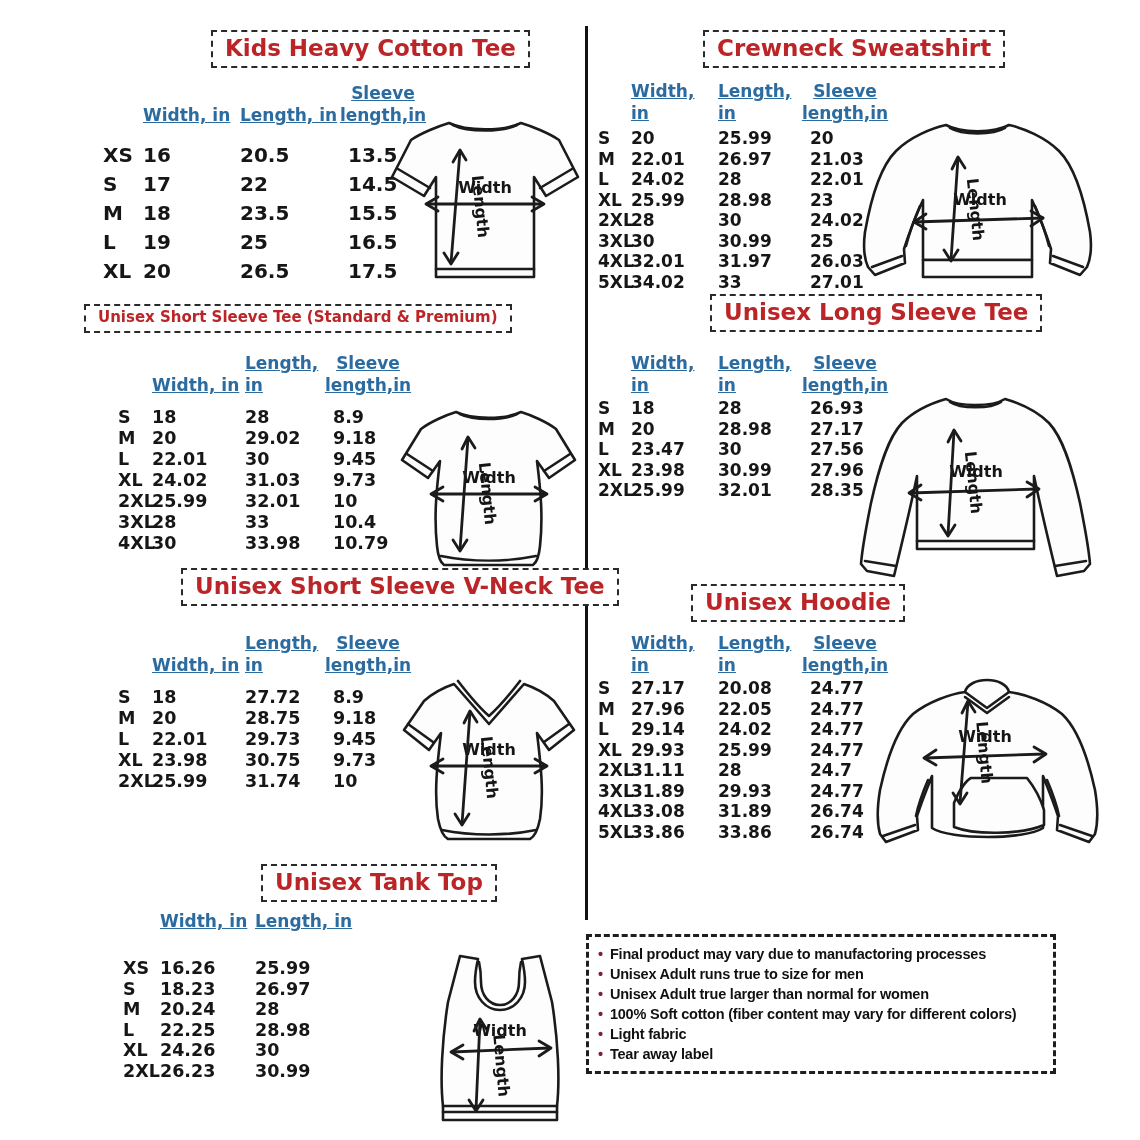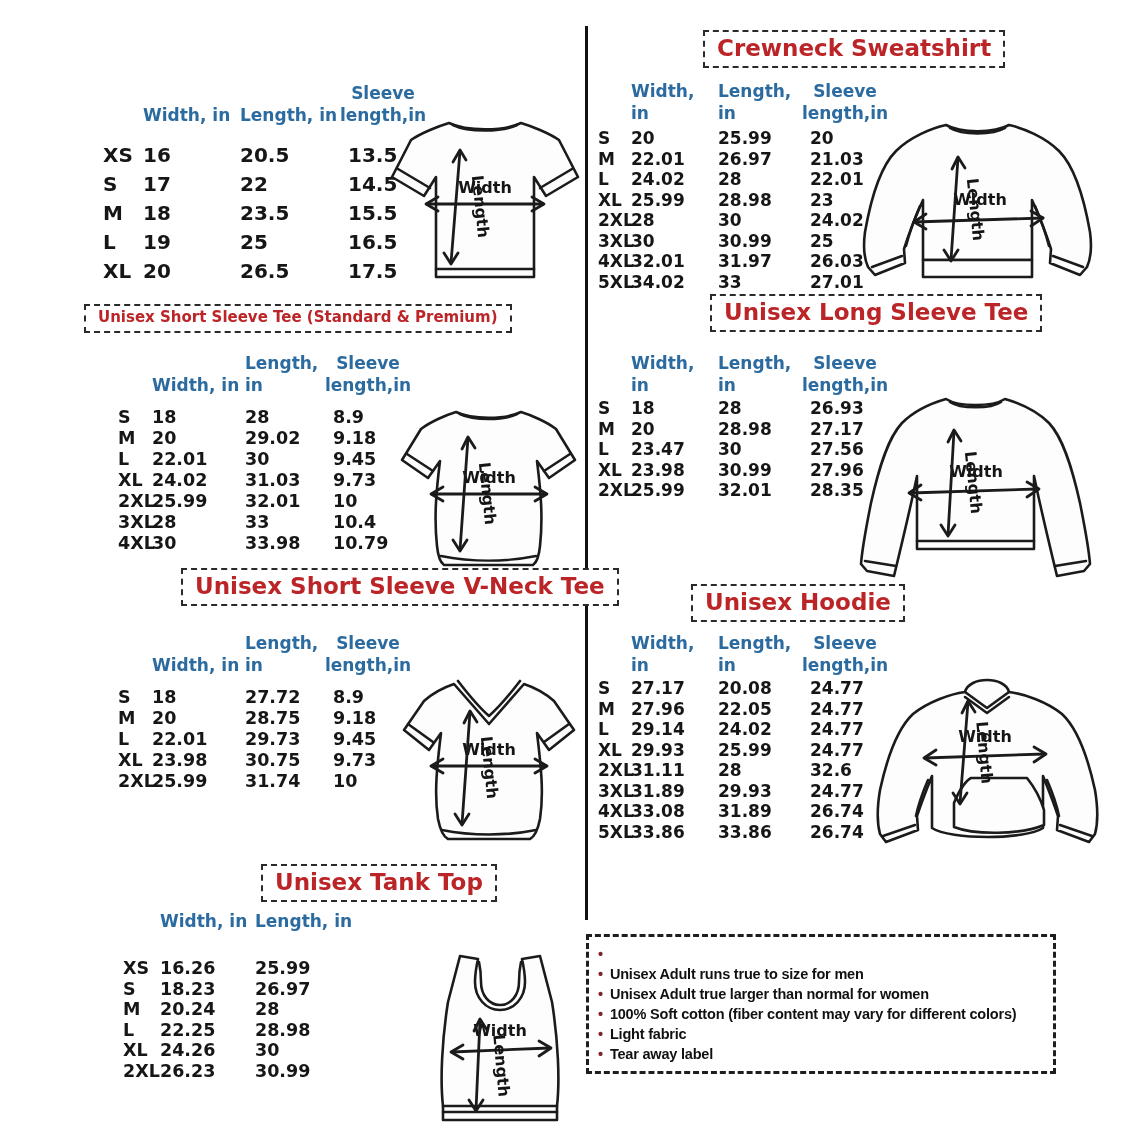--- a/index.html
+++ b/index.html
@@ -19,21 +19,21 @@
   }
 
   .size-table{position:absolute;font-weight:700;color:var(--text-black,#161616);}
   .head-row{
     display:grid;
     grid-template-columns:var(--c1) var(--c2) var(--c3) var(--c4,0px);
     line-height:22px;font-size:17px;
     color:var(--header-blue,#2b6b9f);
     align-items:end;
   }
-  .head-cell{white-space:pre-line;}
+  .head-cell{white-space:pre-line;text-decoration:underline;}
   .head-cell.multi{text-align:center;margin-left:-20px;}
   .body-rows{margin-top:var(--mt,6px);}
   .size-row{
     display:grid;
     grid-template-columns:var(--c1) var(--c2) var(--c3) var(--c4,0px);
     height:var(--rh,21px);
     align-items:center;
     font-size:var(--fs,17px);
     white-space:nowrap;
   }
@@ -53,20 +53,21 @@
     color:#111;white-space:nowrap;}
   .bullet{color:var(--bullet-maroon,#7d2231);}
 </style>
 </head>
 <body>
 
 <div class="stage">
 
   <div class="divider"></div>
 
+  <div class="sec-title" style="left:211px;top:30px">Kids Heavy Cotton Tee</div>
   <div class="sec-title" style="left:703px;top:30px">Crewneck Sweatshirt</div>
   <div class="sec-title" style="left:84px;top:304px;font-size:15px">Unisex Short Sleeve Tee (Standard &amp; Premium)</div>
   <div class="sec-title" style="left:710px;top:294px">Unisex Long Sleeve Tee</div>
   <div class="sec-title" style="left:181px;top:568px">Unisex Short Sleeve V-Neck Tee</div>
   <div class="sec-title" style="left:691px;top:584px">Unisex Hoodie</div>
   <div class="sec-title" style="left:261px;top:864px">Unisex Tank Top</div>
 
   <div class="size-table" style="left:103px;top:82px;--c1:40px;--c2:97px;--c3:108px;--c4:90px;--fs:20px;--rh:29px;--mt:14px">
       <div class="head-row">
         <div class="head-cell"></div>
@@ -332,21 +333,21 @@
         <div class="size-row">
           <div class="cell">XL</div>
           <div class="cell">29.93</div>
           <div class="cell">25.99</div>
           <div class="cell">24.77</div>
         </div>
         <div class="size-row">
           <div class="cell">2XL</div>
           <div class="cell">31.11</div>
           <div class="cell">28</div>
-          <div class="cell">32.6</div>
+          <div class="cell">24.7</div>
         </div>
         <div class="size-row">
           <div class="cell">3XL</div>
           <div class="cell">31.89</div>
           <div class="cell">29.93</div>
           <div class="cell">24.77</div>
         </div>
         <div class="size-row">
           <div class="cell">4XL</div>
           <div class="cell">33.08</div>
@@ -556,20 +557,21 @@
         <path d="M54,83 L60,71 L67,82"></path>
         <path d="M49,152 L56,163 L63,152"></path>
       <text transform="translate(76,118) rotate(85)" text-anchor="middle">Length</text>
     </g>
   </svg>
 
   <div class="notes-box">
     <div class="notes-list">
         <div class="note-row">
           <span class="bullet">•</span>
+          <span class="note-text">Final product may vary due to manufactoring processes</span>
         </div>
         <div class="note-row">
           <span class="bullet">•</span>
           <span class="note-text">Unisex Adult runs true to size for men</span>
         </div>
         <div class="note-row">
           <span class="bullet">•</span>
           <span class="note-text">Unisex Adult true larger than normal for women</span>
         </div>
         <div class="note-row">

